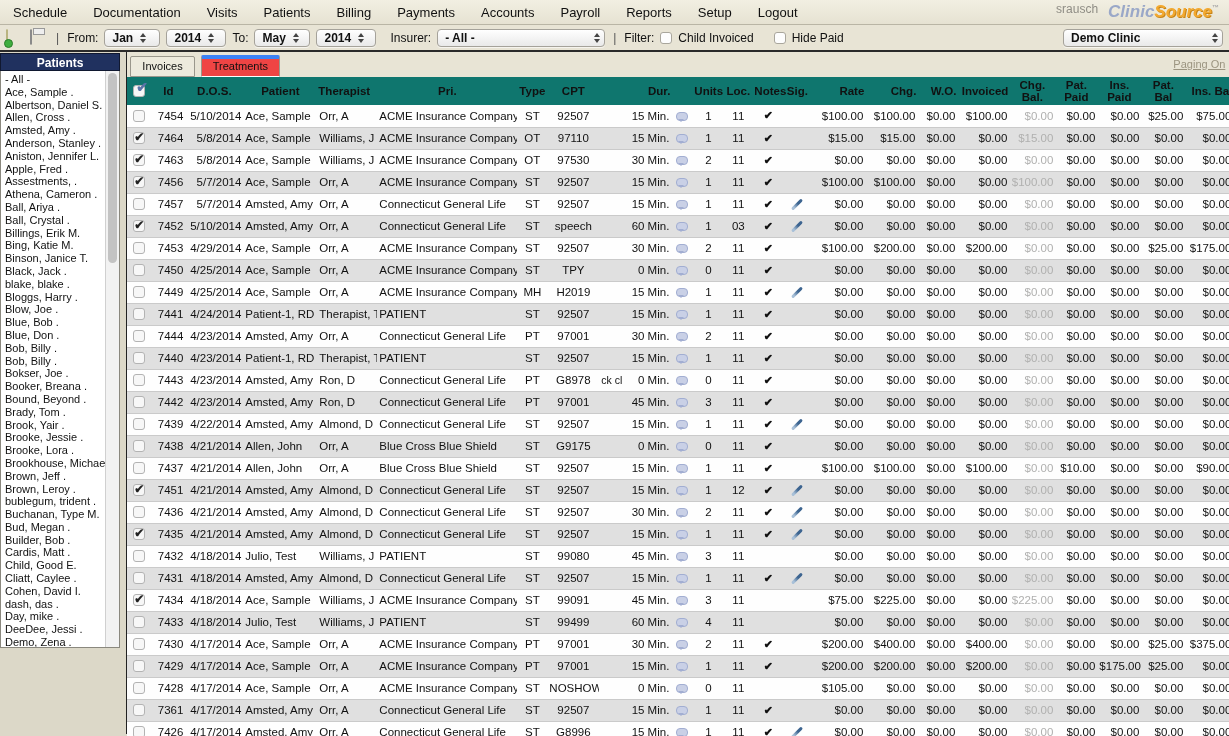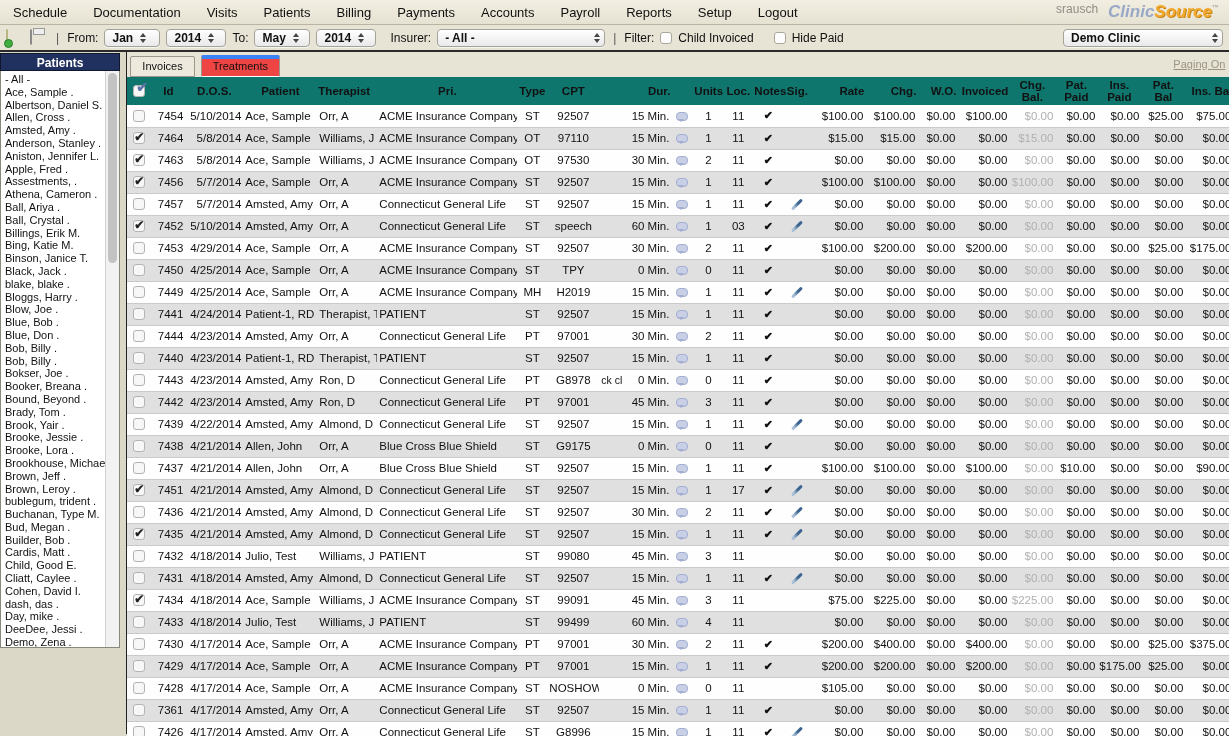--- a/index.html
+++ b/index.html
@@ -740,21 +740,21 @@
             <td class="r">4/21/2014</td>
             <td class="l">Amsted, Amy</td>
             <td class="l">Almond, D</td>
             <td class="l">Connecticut General Life</td>
             <td class="c">ST</td>
             <td class="c">92507</td>
             <td class="l cptnote"></td>
             <td class="r">15 Min.</td>
             <td class="c"><span class="bubble"></span></td>
             <td class="c">1</td>
-            <td class="c">17</td>
+            <td class="c">12</td>
             <td class="c"><span class="check">✔</span></td>
             <td class="c"><span class="pen"></span></td>
             <td class="r">$0.00</td>
             <td class="r">$0.00</td>
             <td class="r">$0.00</td>
             <td class="r">$0.00</td>
             <td class="r gray">$0.00</td>
             <td class="r">$0.00</td>
             <td class="r">$0.00</td>
             <td class="r">$0.00</td>

